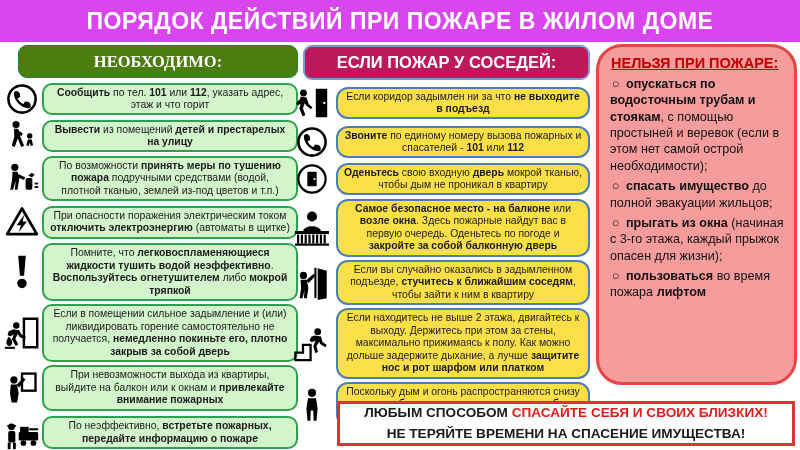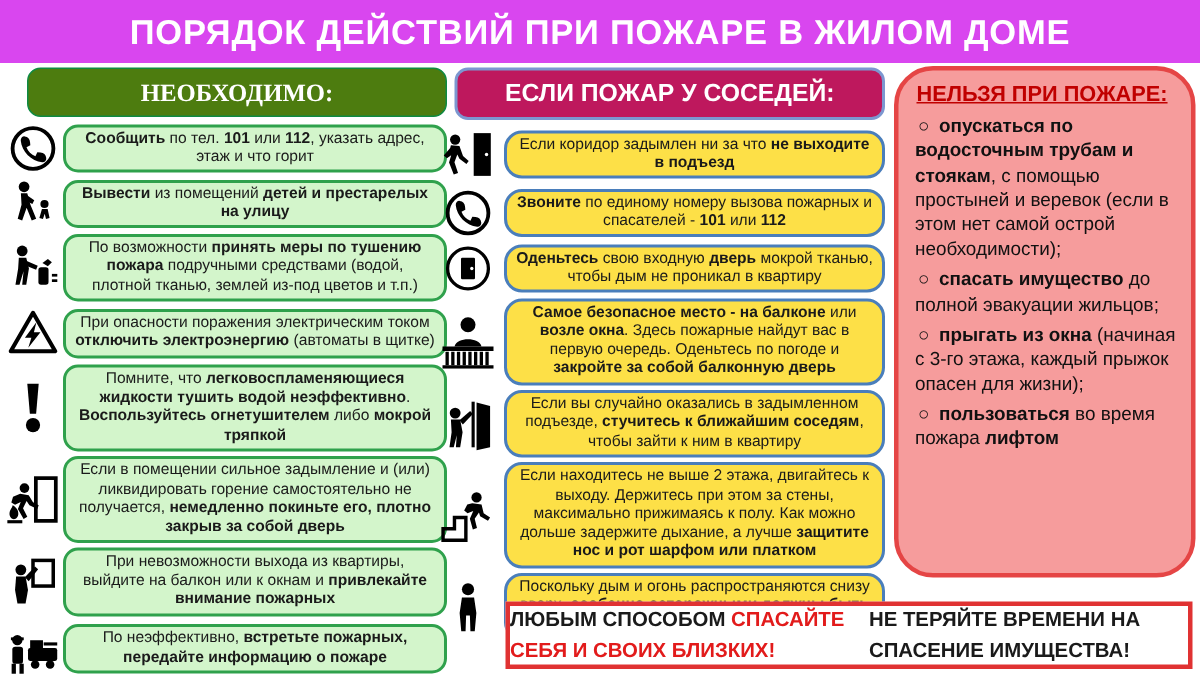--- a/index.html
+++ b/index.html
@@ -29,21 +29,21 @@
   
   #panel-forbidden{position:absolute;left:596px;top:44px;width:201px;height:341px;
                    background:#F69C9C;border:3px solid #E54545;border-radius:26px;
                    box-sizing:border-box;padding:8px 9px 6px 11px;}
   #forbidden-header{color:#C00000;font-weight:bold;font-size:14.5px;text-decoration:underline;
                     margin:0 0 5px 1px;}
   .no-item{font-size:12.6px;line-height:1.3;margin:0 0 4px 0;color:#111;}
   .no-item .bullet{display:inline-block;width:14px;margin-left:2px;}
   
   #warning-box{position:absolute;left:337px;top:401px;width:458px;height:45px;box-sizing:border-box;
-               background:#fff;border:3px solid #E03232;display:flex;flex-direction:row;
+               background:#fff;border:3px solid #E03232;display:flex;flex-direction:column;
                align-items:center;justify-content:center;font-weight:bold;font-size:13.6px;line-height:1.5;}
   #warning-box .red{color:#E21B1B;}
 </style>
 </head>
 <body>
 
 <div id="poster">
   <div class="title-bar">
     <span>ПОРЯДОК ДЕЙСТВИЙ ПРИ ПОЖАРЕ В ЖИЛОМ ДОМЕ</span>
   </div>

